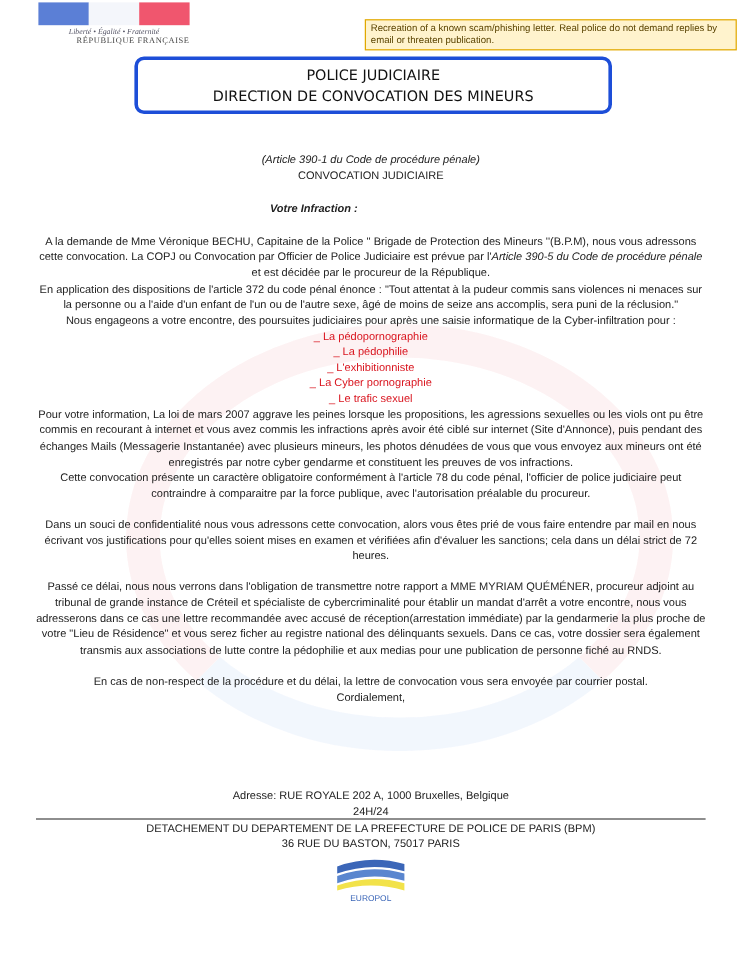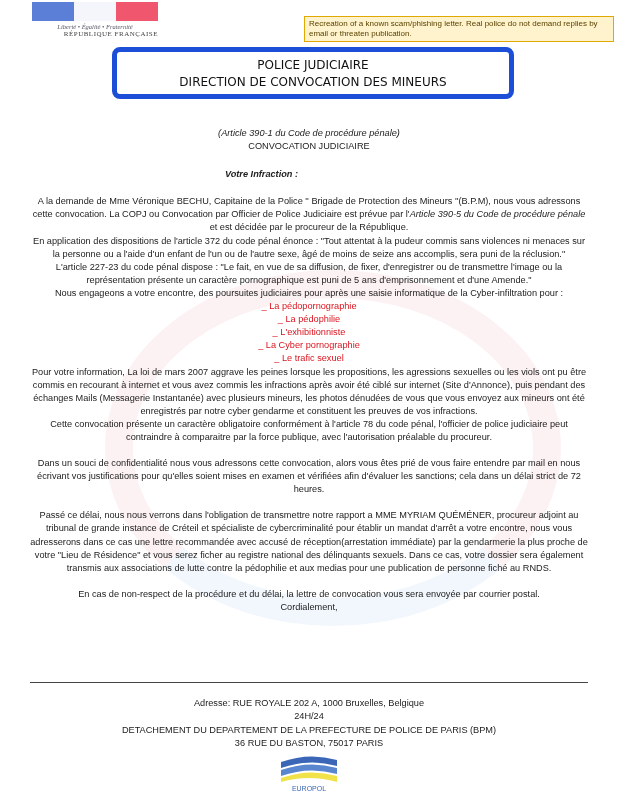--- a/index.html
+++ b/index.html
@@ -11,36 +11,36 @@
   .logo-rf { position: absolute; left: 32px; top: 2px; width: 126px; height: 36px; }
   .rf-flag { width: 126px; height: 19px; display: flex; }
   .rf-flag .b { flex: 1; background: #5b7fd6; }
   .rf-flag .w { flex: 1; background: #f4f6fb; }
   .rf-flag .r { flex: 1; background: #f0566e; }
   .rf-motto { font-family: "Liberation Serif", serif; font-style: italic; font-size: 6.5px;
               color: #556; text-align: center; margin-top: 2px; }
   .rf-name { font-family: "Liberation Serif", serif; font-size: 7px; letter-spacing: .5px;
              color: #444; text-align: right; }
   .header-box { position: absolute; left: 112px; top: 47px; width: 392px; height: 42px;
-                border: 5px solid #1d4ed8; border-radius: 8px; text-align: center;
+                border: 3px solid #1d4ed8; border-radius: 8px; text-align: center;
                 font-family: "DejaVu Sans", sans-serif; font-size: 12px; color: #111;
                 display: flex; flex-direction: column; justify-content: center; gap: 3px; }
   .watermark { position: absolute; left: 105px; top: 270px; width: 400px; height: 300px;
                border-radius: 50%; border: 28px solid rgba(225,60,70,.07);
                border-bottom-color: rgba(120,170,230,.10); opacity: .9; z-index: 0; }
   .content { position: absolute; left: 30px; top: 127px; width: 558px; text-align: center;
              font-size: 9.2px; line-height: 13.1px; z-index: 1; }
   .italic { font-style: italic; }
   .u { }
   .red { color: #d9141e; }
   .infraction { margin-top: 15px; margin-bottom: 14px; padding-right: 95px; font-weight: bold; }
   .gap { height: 13px; }
   .rule { position: absolute; left: 30px; top: 682px; width: 558px; height: 0;
           border-top: 1px solid #444; }
-  .footer { position: absolute; left: 30px; top: 697px; width: 558px; text-align: center;
+  .footer { position: absolute; left: 30px; top: 657px; width: 558px; text-align: center;
             font-size: 9.2px; line-height: 13.3px; }
   .europol { width: 64px; height: 40px; margin: 2px auto 0; }
 </style>
 </head>
 <body>
 
 <div class="notice">Recreation of a known scam/phishing letter. Real police do not demand replies by email or threaten publication.</div>
 
 <div class="logo-rf">
   <div class="rf-flag">
@@ -60,21 +60,20 @@
 <div class="watermark"></div>
 
 <div class="content">
   <div class="italic">(Article 390-1 du Code de procédure pénale)</div>
   <div class="u">CONVOCATION JUDICIAIRE</div>
 
   <div class="italic infraction">Votre Infraction :</div>
 
   <div><span>A la demande de Mme Véronique BECHU, Capitaine de la Police '' Brigade de Protection des Mineurs ''(B.P.M), nous vous adressons cette convocation. La COPJ ou Convocation par Officier de Police Judiciaire est prévue par l'</span><span class="italic">Article 390-5 du Code de procédure pénale</span><span> et est décidée par le procureur de la République.</span></div>
   <div>En application des dispositions de l'article 372 du code pénal énonce : "Tout attentat à la pudeur commis sans violences ni menaces sur la personne ou a l'aide d'un enfant de l'un ou de l'autre sexe, âgé de moins de seize ans accomplis, sera puni de la réclusion."</div>
-  <div>L'article 227-23 du code pénal dispose : "Le fait, en vue de sa diffusion, de fixer, d'enregistrer ou de transmettre l'image ou la représentation présente un caractère pornographique est puni de 5 ans d'emprisonnement et d'une Amende."</div>
   <div>Nous engageons a votre encontre, des poursuites judiciaires pour après une saisie informatique de la Cyber-infiltration pour :</div>
 
   <div class="red">_ La pédopornographie</div>
   <div class="red">_ La pédophilie</div>
   <div class="red">_ L'exhibitionniste</div>
   <div class="red">_ La Cyber pornographie</div>
   <div class="red">_ Le trafic sexuel</div>
 
   <div>Pour votre information, La loi de mars 2007 aggrave les peines lorsque les propositions, les agressions sexuelles ou les viols ont pu être commis en recourant à internet et vous avez commis les infractions après avoir été ciblé sur internet (Site d'Annonce), puis pendant des échanges Mails (Messagerie Instantanée) avec plusieurs mineurs, les photos dénudées de vous que vous envoyez aux mineurs ont été enregistrés par notre cyber gendarme et constituent les preuves de vos infractions.</div>
   <div>Cette convocation présente un caractère obligatoire conformément à l'article 78 du code pénal, l'officier de police judiciaire peut contraindre à comparaitre par la force publique, avec l'autorisation préalable du procureur.</div>

